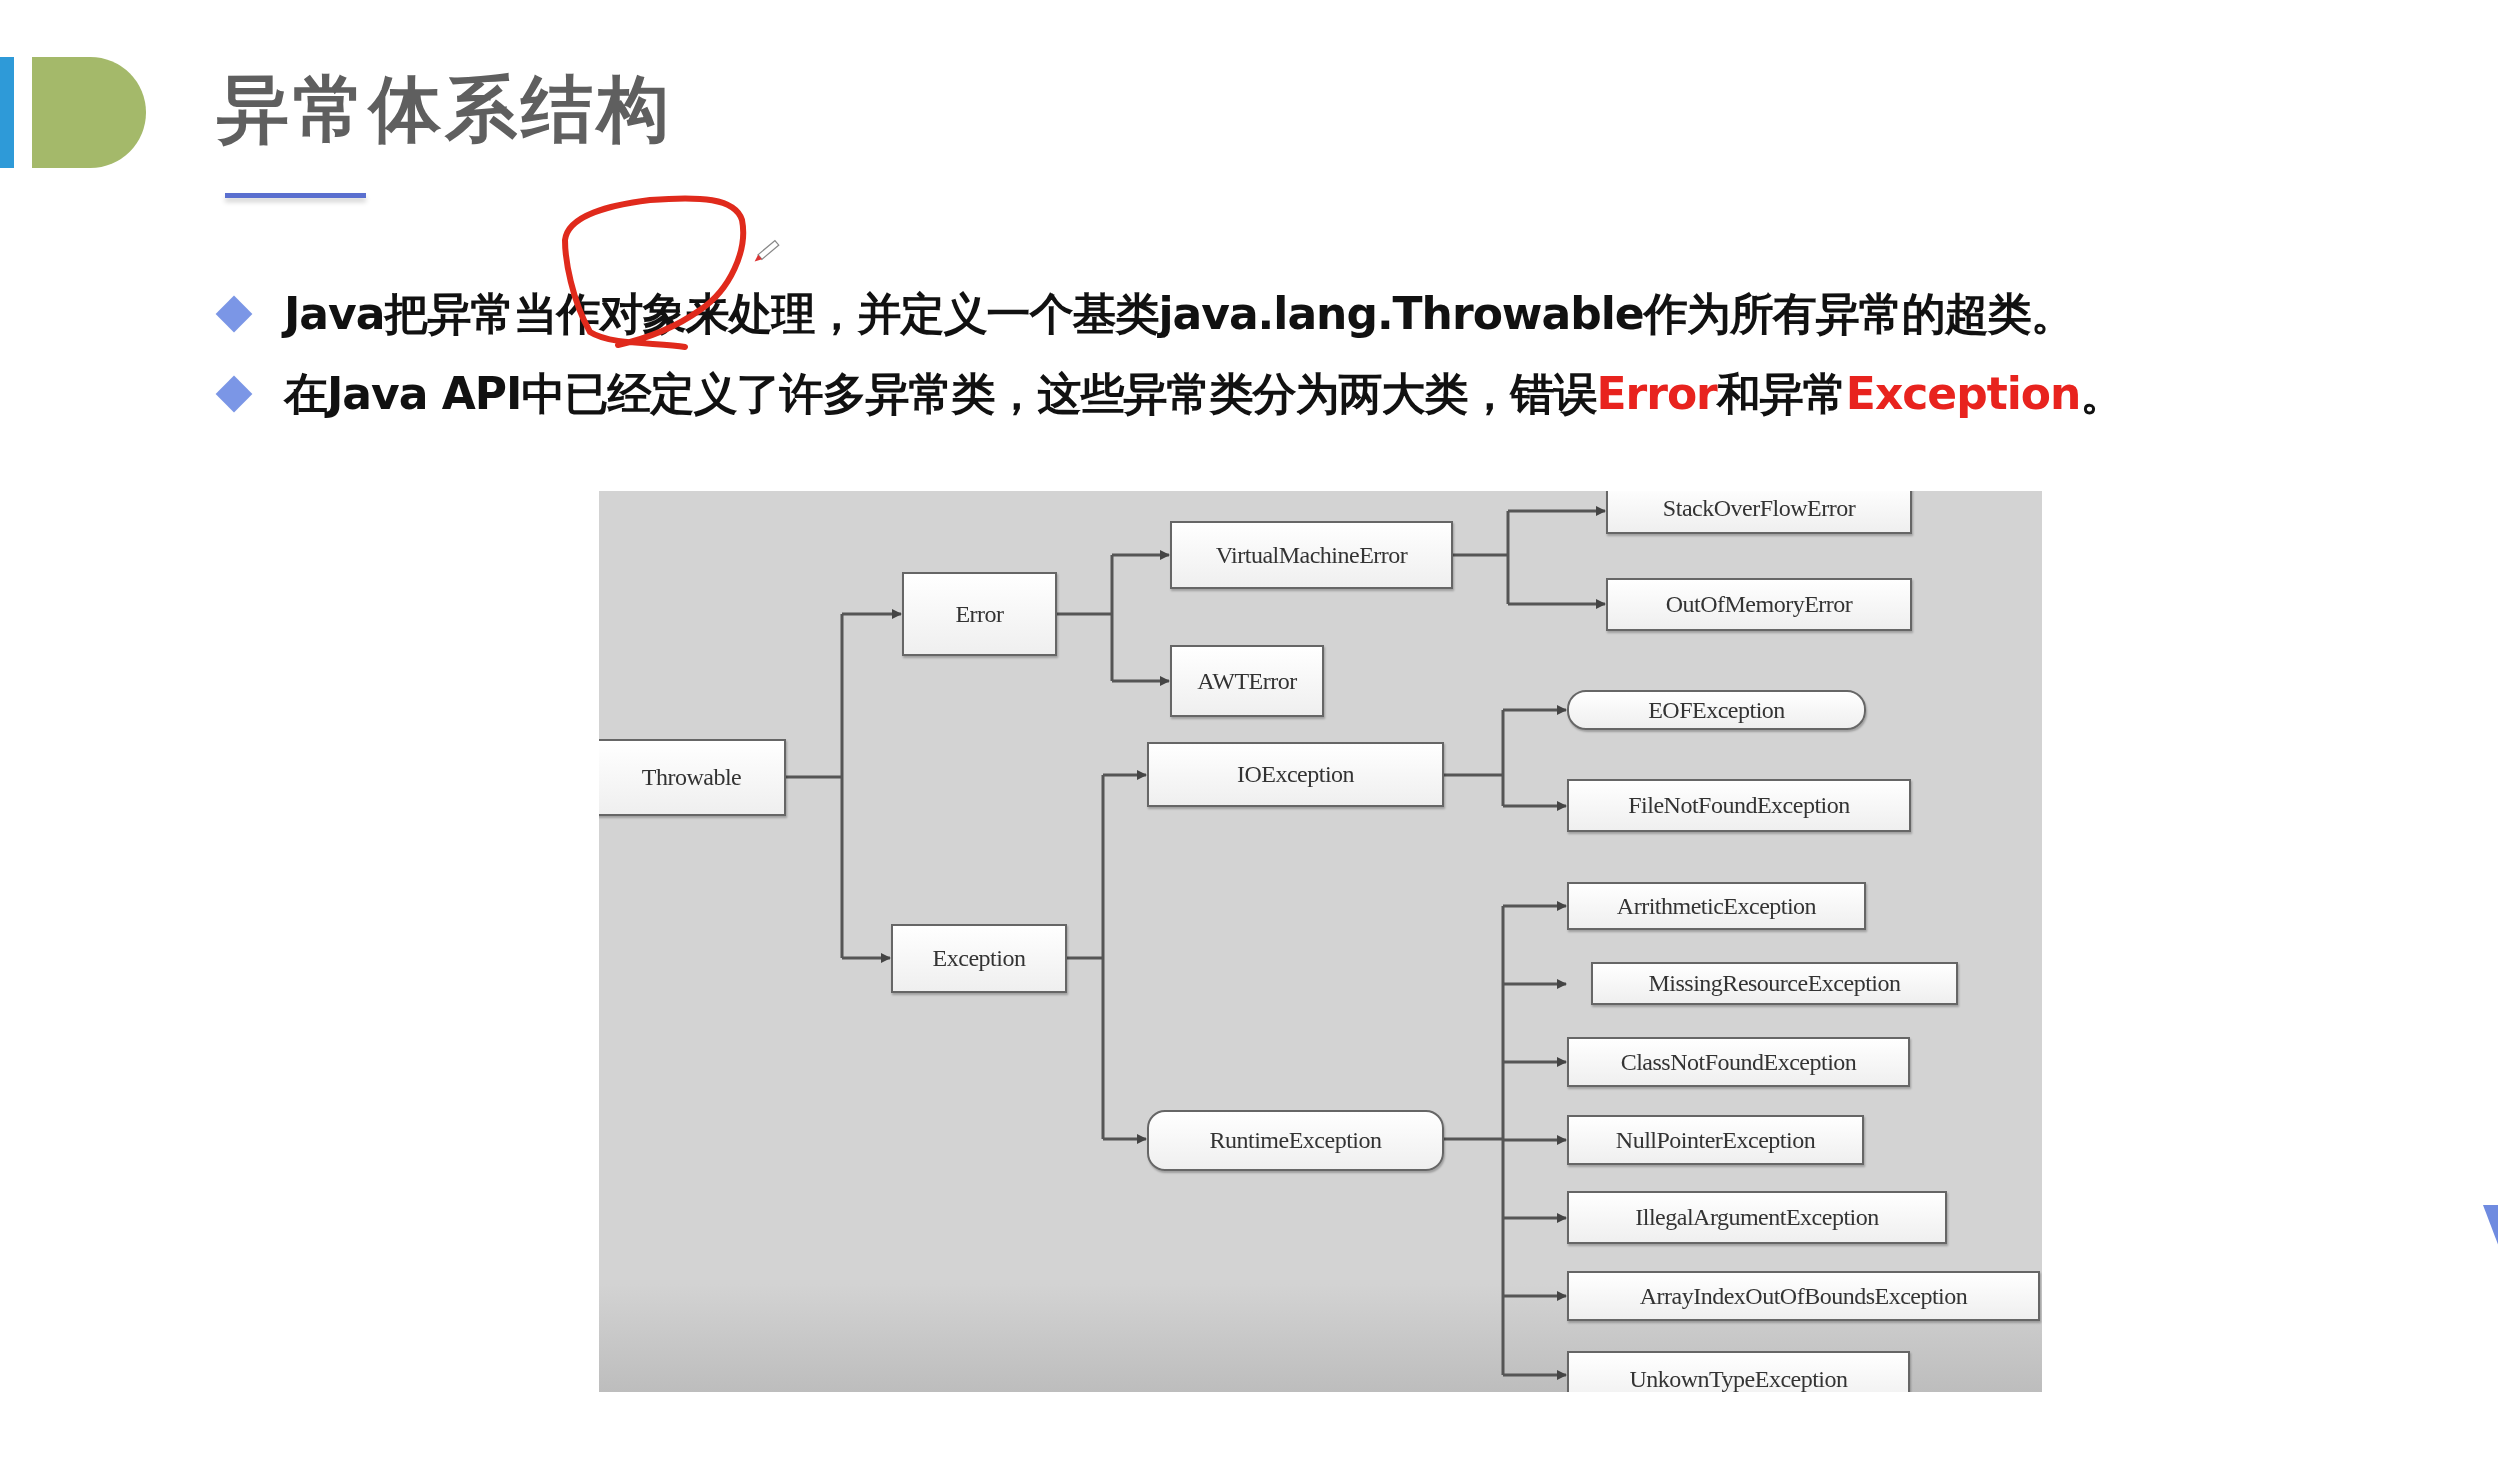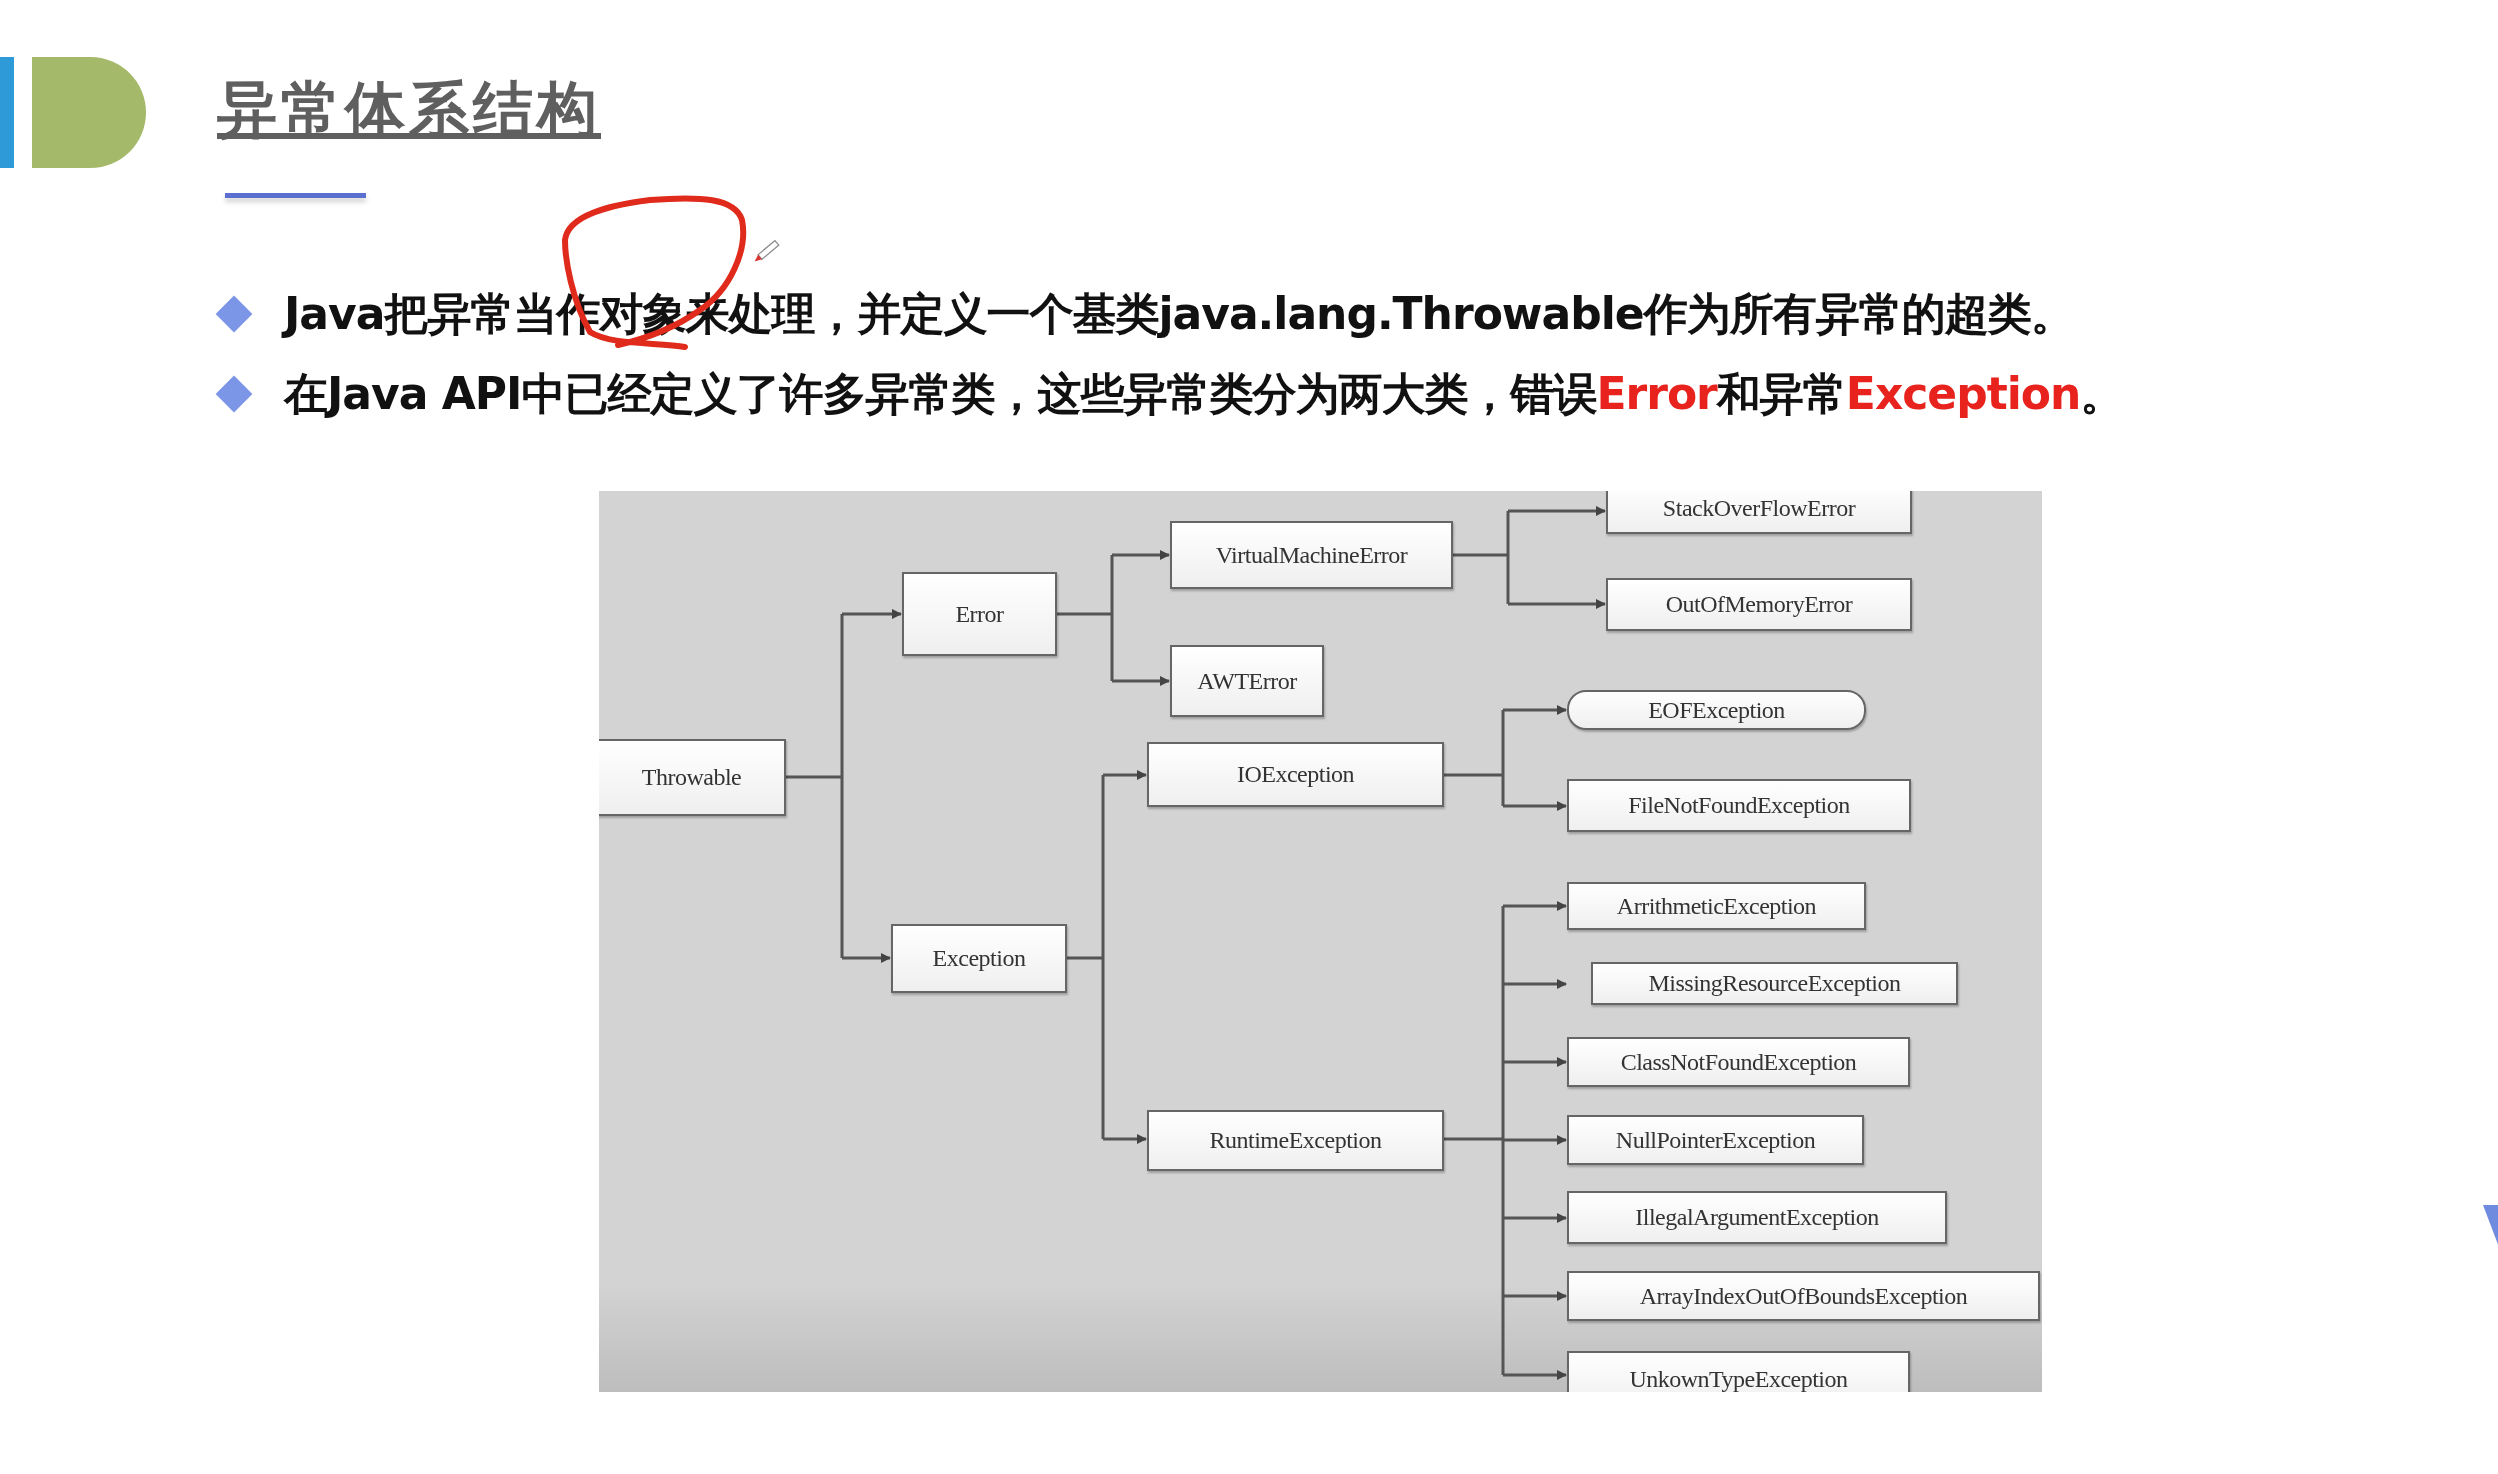--- a/index.html
+++ b/index.html
@@ -2,22 +2,22 @@
 <html><head>
 <meta charset="utf-8">
 <style>
   html, body { margin: 0; padding: 0; background: #ffffff; }
   body { width: 2498px; height: 1474px; position: relative; overflow: hidden;
          font-family: "DejaVu Sans", "Liberation Sans", sans-serif; }
   .abs { position: absolute; }
   .logo-bar { left: 0; top: 57px; width: 14px; height: 111px; background: #2e9ad8; }
   .logo-d { left: 32px; top: 57px; width: 114px; height: 111px; background: #a4b96a;
             border-radius: 0 56px 56px 0; }
-  .title { left: 217px; top: 54px; font-size: 60px; font-weight: bold; color: #5f5f5f;
-           letter-spacing: 4px; line-height: 110px; white-space: nowrap; text-decoration: underline; }
+  .title { left: 217px; top: 54px; font-size: 72px; font-weight: bold; color: #5f5f5f;
+           letter-spacing: 4px; line-height: 110px; white-space: nowrap; }
   .title-underline { left: 225px; top: 193px; width: 141px; height: 5px; background: #5a6fcf;
                      box-shadow: 0 4px 5px rgba(0,0,0,0.18); }
   .bullet-row { left: 216px; height: 70px; display: flex; align-items: center; white-space: nowrap; }
   .diamond { width: 26px; height: 26px; background: #7b96e6; transform: rotate(45deg); margin: 0 37px 0 5px; }
   .bullet-text { font-size: 44px; font-weight: bold; color: #111111; letter-spacing: -1px; }
   .red { color: #e8231e; }
   .diagram { left: 599px; top: 491px; width: 1443px; height: 901px;
              background: linear-gradient(to bottom, #d3d3d3 0%, #d3d3d3 88%, #bdbdbd 100%);
              overflow: hidden; }
   .node { position: absolute; box-sizing: border-box; border: 2px solid #666;
@@ -102,21 +102,21 @@
   <div class="node" style="left:303px;top:81px;width:155px;height:84px;">Error</div>
   <div class="node" style="left:292px;top:433px;width:176px;height:69px;">Exception</div>
 
   <div class="node" style="left:571px;top:30px;width:283px;height:68px;">VirtualMachineError</div>
   <div class="node" style="left:571px;top:154px;width:154px;height:72px;">AWTError</div>
 
   <div class="node" style="left:1007px;top:-8px;width:306px;height:51px;">StackOverFlowError</div>
   <div class="node" style="left:1007px;top:87px;width:306px;height:53px;">OutOfMemoryError</div>
 
   <div class="node" style="left:548px;top:251px;width:297px;height:65px;">IOException</div>
-  <div class="node" style="left:548px;top:619px;width:297px;height:61px;">RuntimeException</div>
+  <div class="node" style="left:548px;top:619px;width:297px;height:61px;border-radius:18px;">RuntimeException</div>
 
   <div class="node" style="left:968px;top:199px;width:299px;height:40px;border-radius:19px;">EOFException</div>
   <div class="node" style="left:968px;top:288px;width:344px;height:53px;">FileNotFoundException</div>
 
   <div class="node" style="left:968px;top:391px;width:299px;height:48px;">ArrithmeticException</div>
   <div class="node" style="left:968px;top:471px;width:367px;height:43px;margin-left:24px;">MissingResourceException</div>
   <div class="node" style="left:968px;top:546px;width:343px;height:50px;">ClassNotFoundException</div>
   <div class="node" style="left:968px;top:624px;width:297px;height:50px;">NullPointerException</div>
   <div class="node" style="left:968px;top:700px;width:380px;height:53px;">IllegalArgumentException</div>
   <div class="node" style="left:968px;top:780px;width:473px;height:50px;">ArrayIndexOutOfBoundsException</div>

